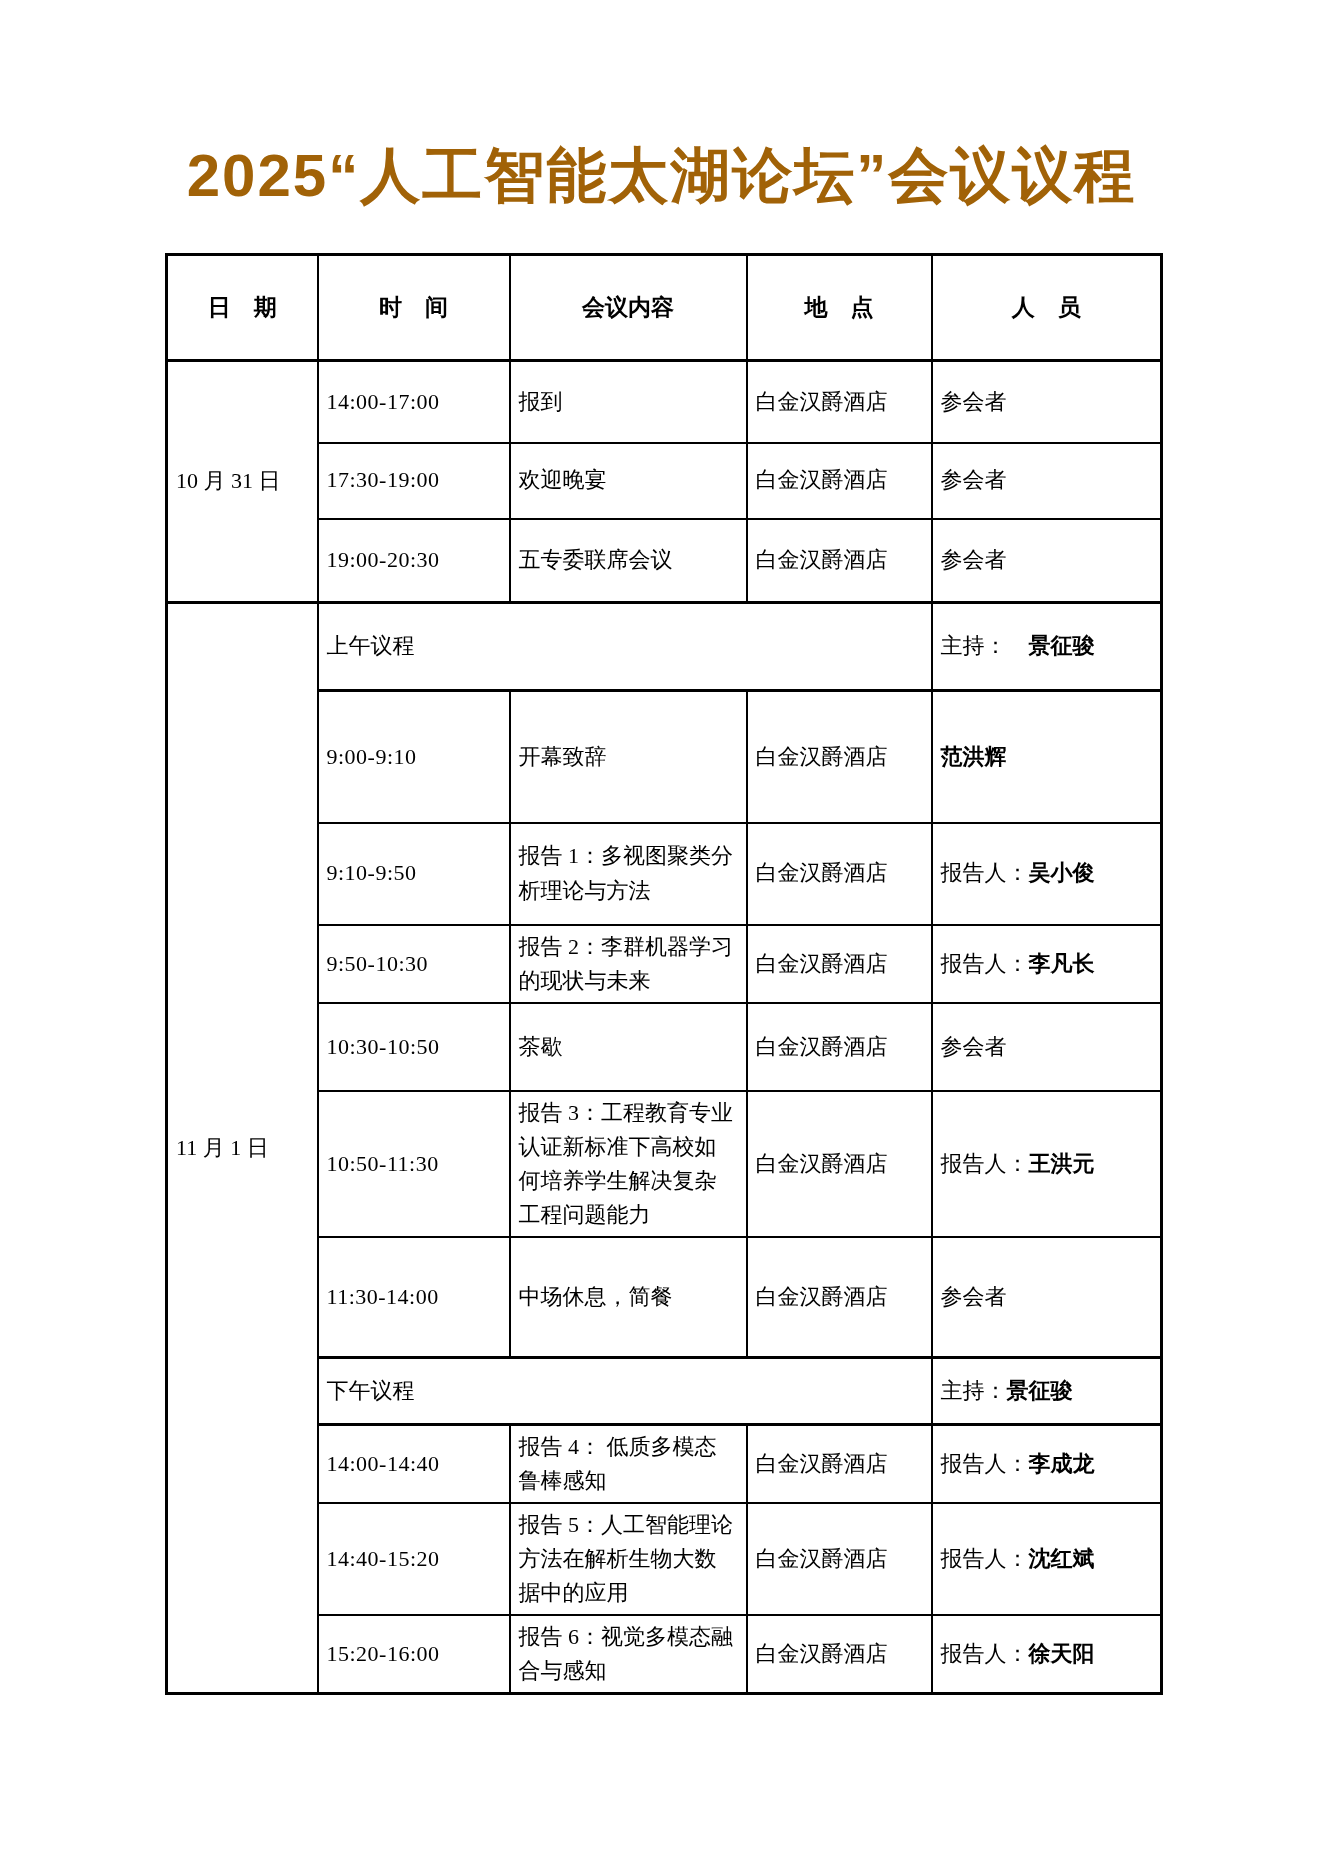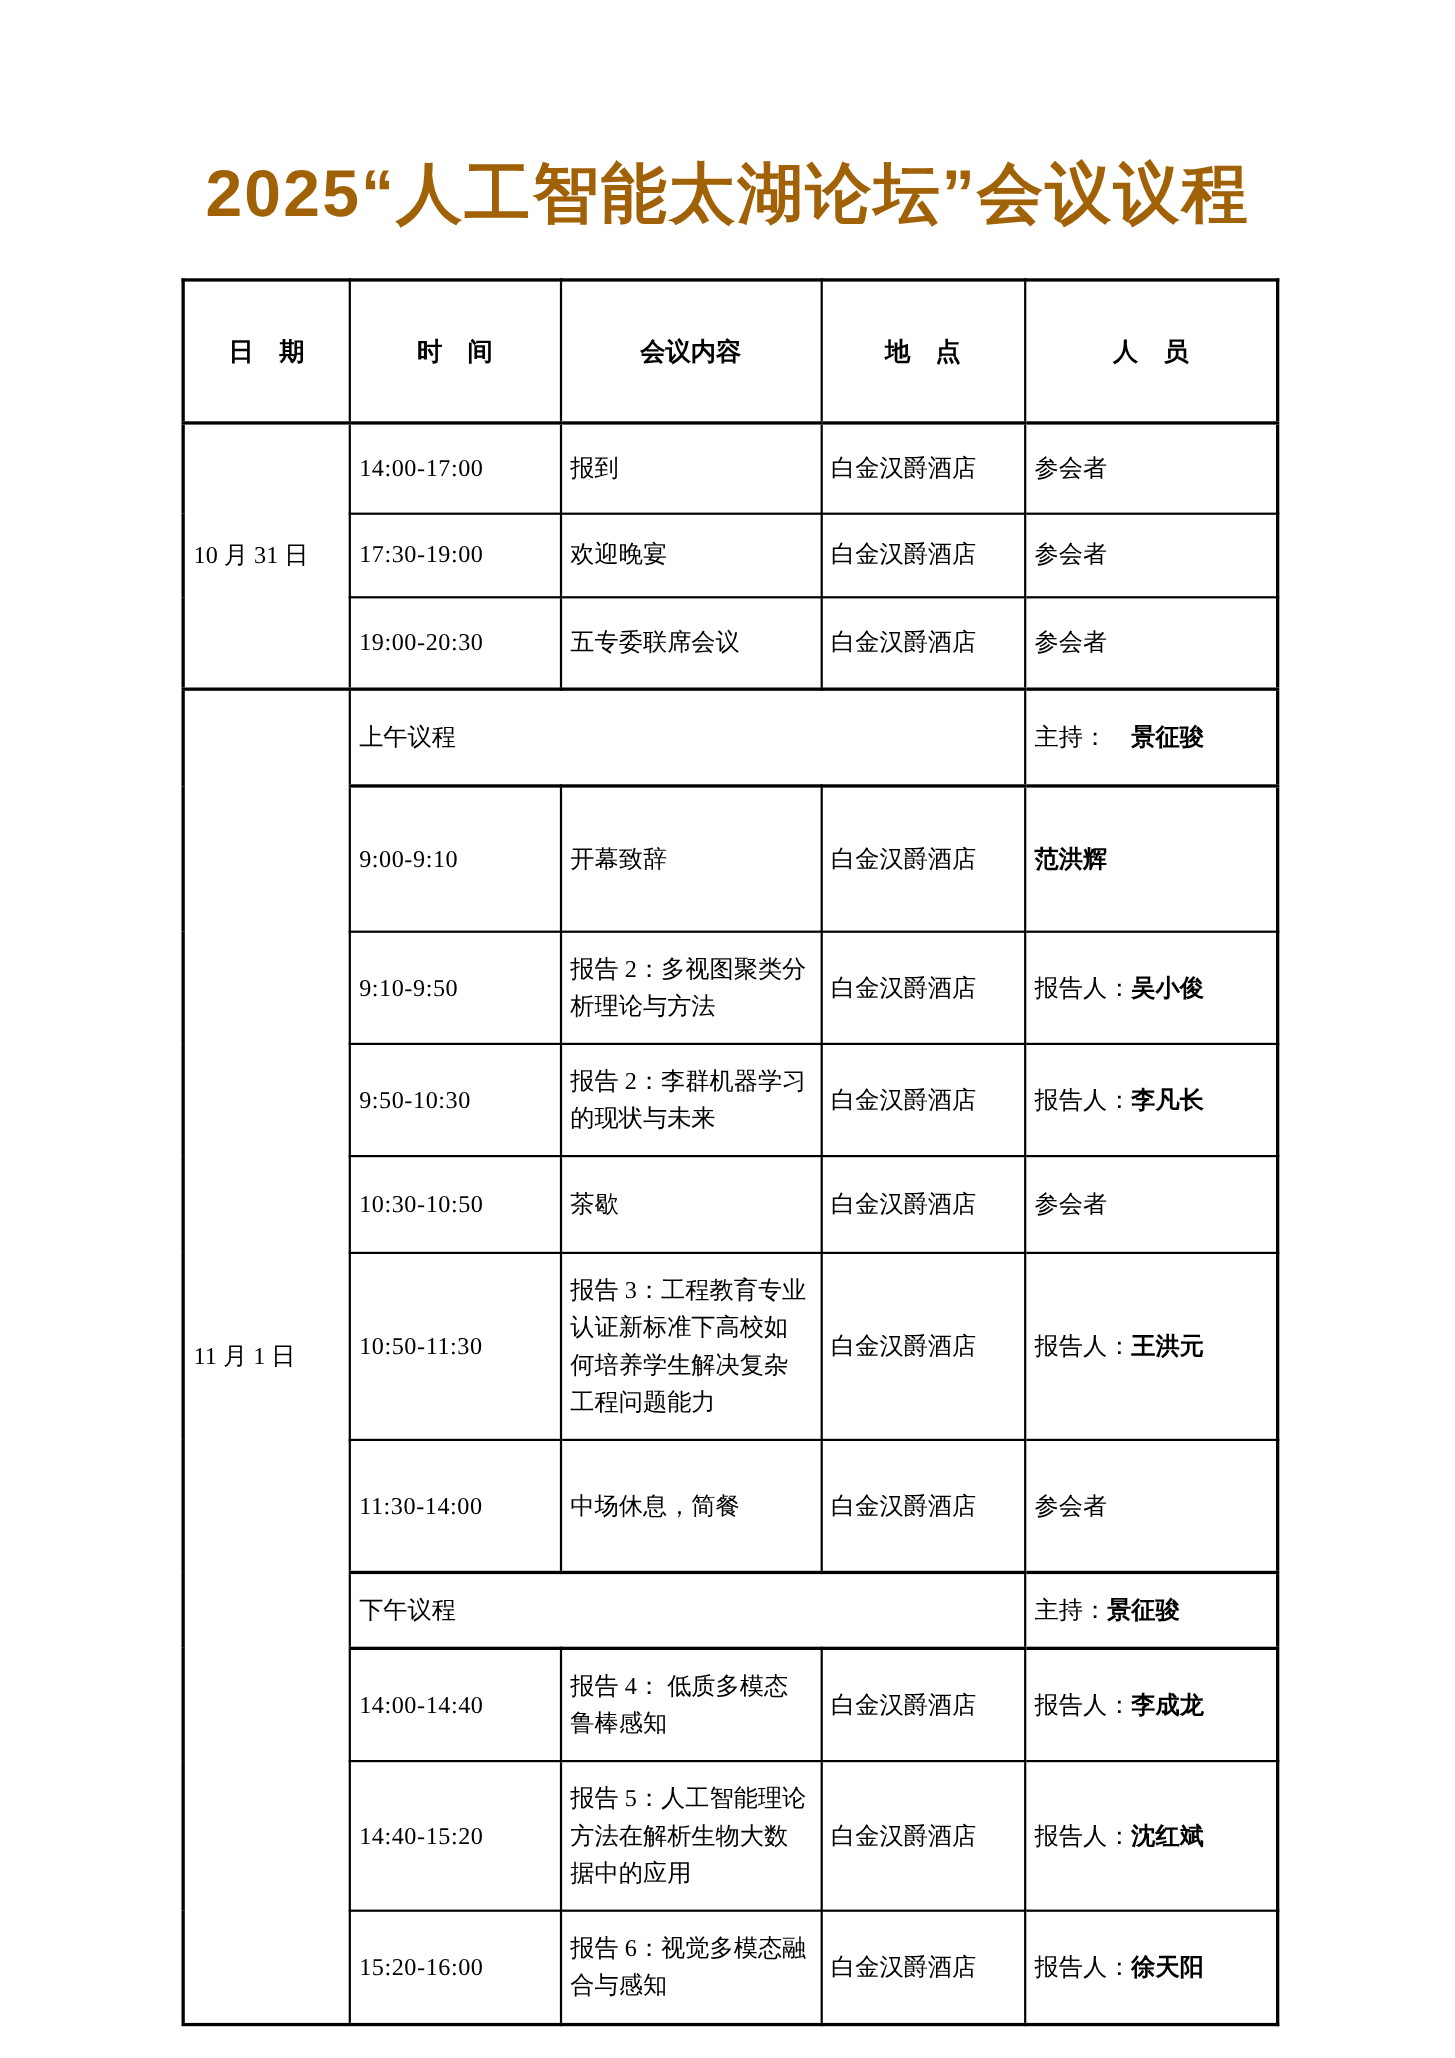--- a/index.html
+++ b/index.html
@@ -26,21 +26,21 @@
     position:absolute;
     left:165px;top:253px;
     width:995px;
     table-layout:fixed;
     border-collapse:collapse;
     border:3px solid #000;
   }
   table.agenda th, table.agenda td{
     border:2px solid #000;
     vertical-align:middle;
-    padding:16px 8px;
+    padding:4px 8px;
     font-size:22px;
     line-height:1.55;
     color:#000;
     overflow:hidden;
   }
   table.agenda thead th{
     border-bottom:3px solid #000;
     font-family:"Liberation Sans","DejaVu Sans",sans-serif;
     font-weight:700;
     font-size:23px;
@@ -109,21 +109,21 @@
           <td class="person-cell"><span>主持：　</span><span class="name-bold">景征骏</span></td>
         </tr>
         <tr style="height: 132px;">
           <td class="time-cell">9:00-9:10</td>
           <td class="content-cell">开幕致辞</td>
           <td class="location-cell">白金汉爵酒店</td>
           <td class="person-cell"><span class="name-bold">范洪辉</span></td>
         </tr>
         <tr style="height: 102px; border-radius: 29px;">
           <td class="time-cell">9:10-9:50</td>
-          <td class="content-cell">报告 2：多视图聚类分析理论与方法</td>
+          <td class="content-cell">报告 1：多视图聚类分析理论与方法</td>
           <td class="location-cell">白金汉爵酒店</td>
           <td class="person-cell"><span>报告人：</span><span class="name-bold">吴小俊</span></td>
         </tr>
         <tr style="height: 72px;">
           <td class="time-cell">9:50-10:30</td>
           <td class="content-cell">报告 2：李群机器学习的现状与未来</td>
           <td class="location-cell">白金汉爵酒店</td>
           <td class="person-cell"><span>报告人：</span><span class="name-bold">李凡长</span></td>
         </tr>
         <tr style="height: 88px;">

